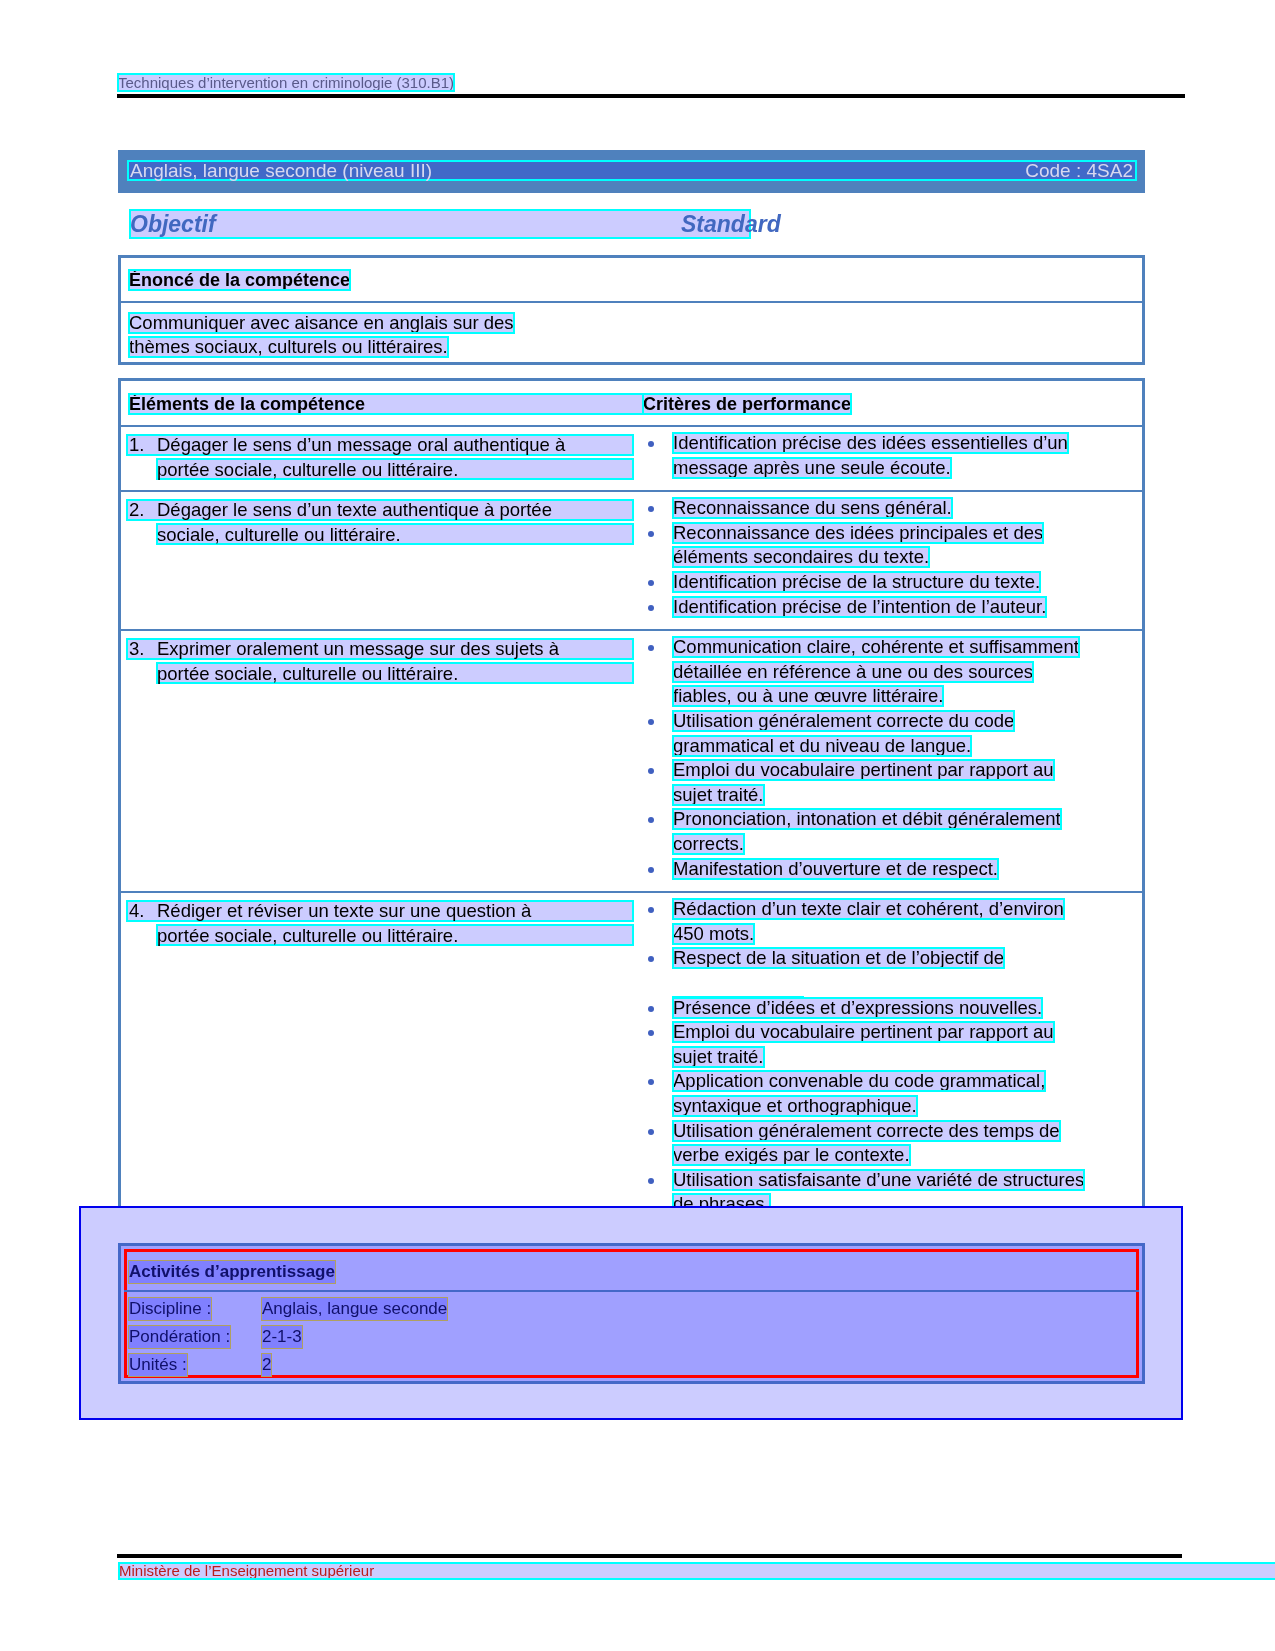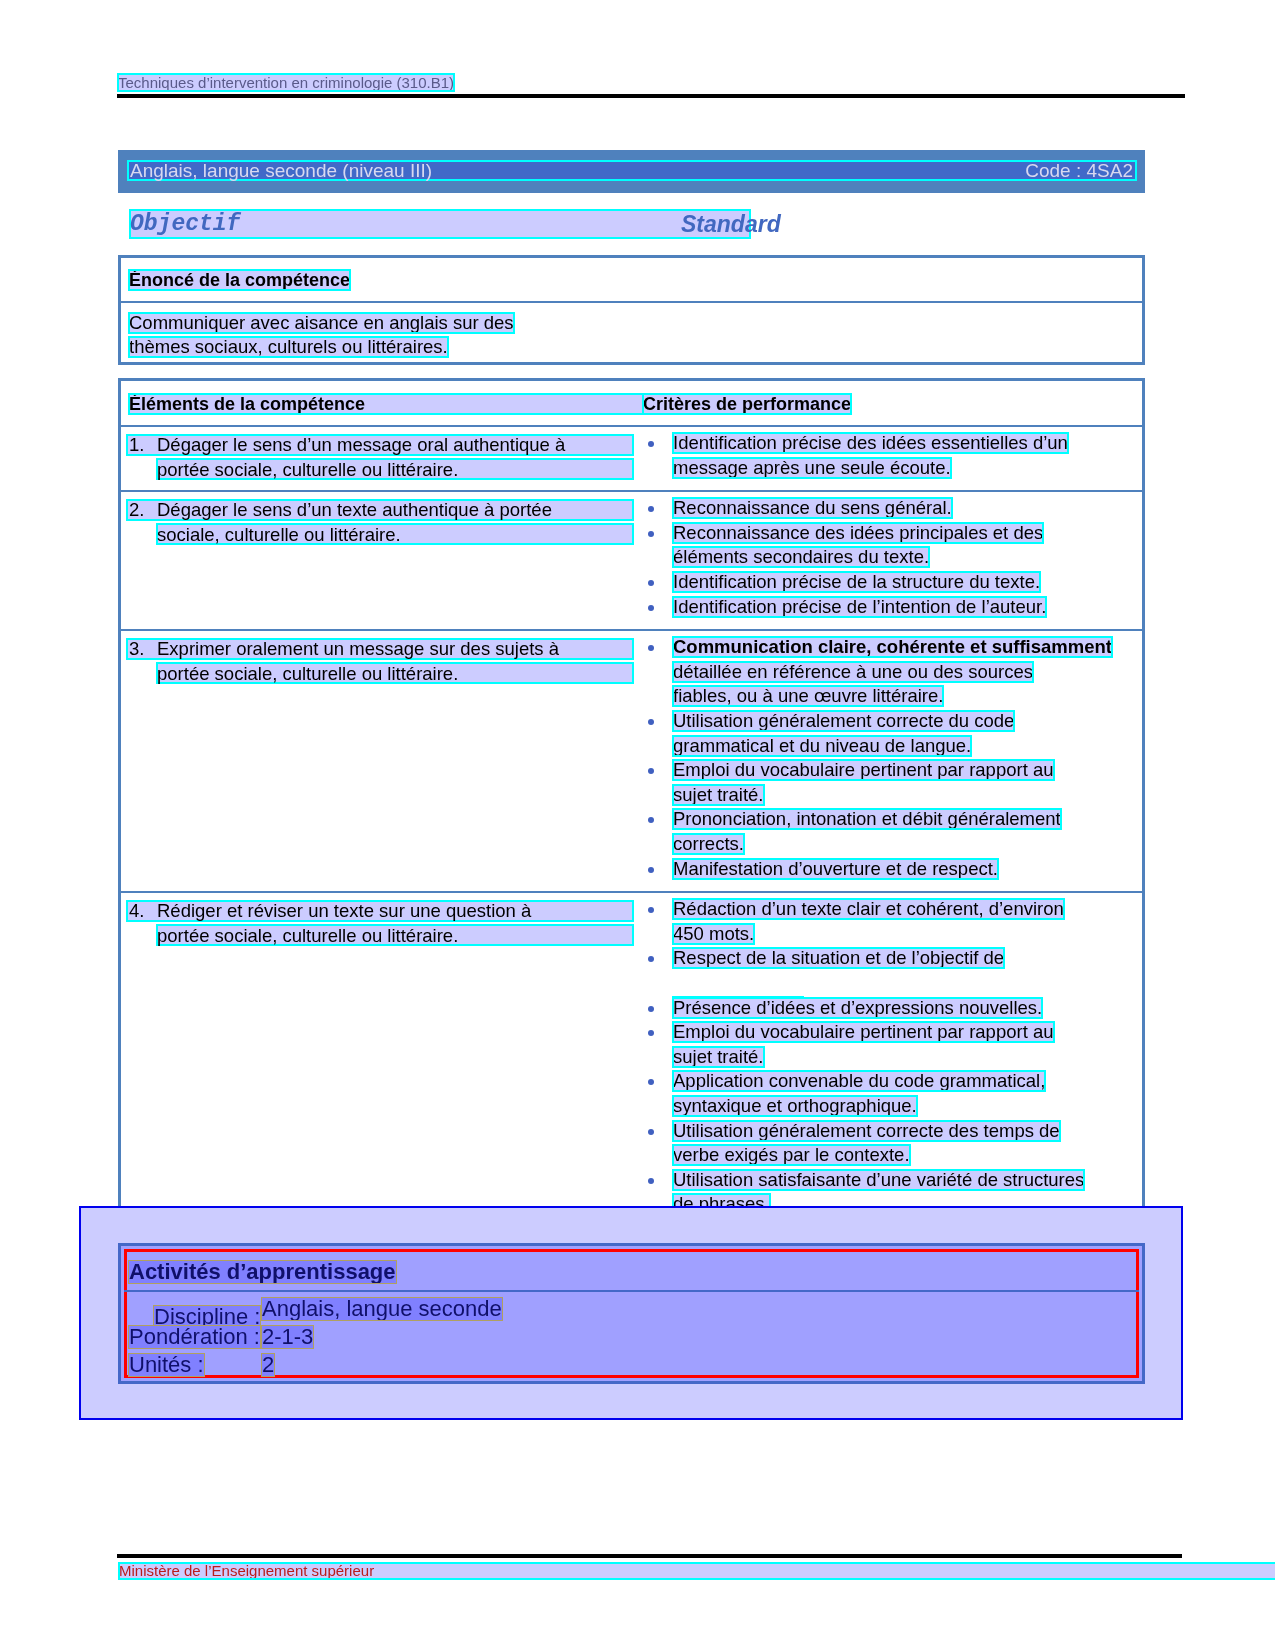--- a/index.html
+++ b/index.html
@@ -21,41 +21,41 @@
   .box { position: absolute; left: 118px; border: 3px solid #4f81bd; box-sizing: border-box; background: #fff; }
   .box .hdr { font-weight: bold; font-size: 18px; }
   .hrule { position: absolute; left: 0; right: 0; height: 2px; background: #4f81bd; }
 
   .txt { position: absolute; font-size: 18.5px; line-height: 24px; white-space: nowrap; }
   .bullet { position: absolute; width: 6px; height: 6px; border-radius: 50%; background: #4060c0; }
 
   .activities-overlay { position: absolute; left: 79px; top: 1206px; width: 1104px; height: 214px; background: #ccccff; border: 2px solid #0000ee; box-sizing: border-box; }
   .activities-box { position: absolute; left: 118px; top: 1243px; width: 1027px; height: 141px; background: #a0a0ff; border: 3px solid #4468c8; box-sizing: border-box; }
   .activities-box .red { position: absolute; left: 3px; top: 3px; right: 3px; bottom: 3px; border: 3px solid #ff0000; }
-  .act-txt { position: absolute; font-size: 22px; color: #10106a; white-space: nowrap; line-height: 22px; }
+  .act-txt { position: absolute; font-size: 17px; color: #10106a; white-space: nowrap; line-height: 22px; }
   .act-chip { background: #8080ff; outline: 1px solid #b0a060; }
 
   .footer-rule { position: absolute; left: 117px; top: 1554px; width: 1065px; height: 4px; background: #000; }
   .footer { position: absolute; left: 119px; top: 1563px; width: 1177px; height: 16px; font-size: 15px; color: #b91c1c; line-height: 16px; }
   .footer .pg { position: absolute; right: 2px; top: 0; }
 </style>
 </head>
 <body>
 
 <div class="running-header hl">Techniques d’intervention en criminologie (310.B1)</div>
 <div class="header-rule"></div>
 
 <div class="title-bar">
   <div class="inner"></div>
   <span class="t-left">Anglais, langue seconde (niveau III)</span>
   <span class="t-right">Code : 4SA2</span>
 </div>
 
 <div class="obj-row hl">
-  <span class="lbl" style="left:0;font-family:Liberation Mono, monospace;">Objectif</span>
+  <span class="lbl" style="left:0;">Objectif</span>
   <span class="lbl" style="left:513px;margin-left:38px;">Standard</span>
 </div>
 
 <div class="box" style="top:255px; width:1027px; height:110px;">
   <span class="txt hdr hl" style="left:8px; top:12px; line-height:20px;">Énoncé de la compétence</span>
   <div class="hrule" style="top:43px;"></div>
   <span class="txt hl" style="left:8px; top:55px; line-height:20px;">Communiquer avec aisance en anglais sur des</span>
   <span class="txt hl" style="left:8px; top:79px; line-height:20px;">thèmes sociaux, culturels ou littéraires.</span>
 </div>
 
@@ -92,21 +92,21 @@
         <span class="txt hl" style="left: 552px; top: 104.4px; line-height: 20px;">Identification précise de l’intention de l’auteur.</span>
       </div>
       <div class="hrule" style="top: 248.2px;"></div>
       <div style="position: absolute; left: 0px; right: 0px; top: 250.2px; height: 260px;">
         <span class="txt" style="left: 8px; top: 6px; z-index: 1;">3.</span>
         <div class="hl" style="position: absolute; left: 6px; top: 8px; width: 506px; height: 20px; z-index: 0;"></div>
         <div class="hl" style="position: absolute; left: 36px; top: 32px; width: 476px; height: 20px; z-index: 0;"></div>
         <span class="txt" style="left: 36px; top: 6px; z-index: 1;">Exprimer oralement un message sur des sujets à</span>
         <span class="txt" style="left: 36px; top: 30.6px; z-index: 1;">portée sociale, culturelle ou littéraire.</span>
         <span class="bullet" style="left: 527px; top: 14px;"></span>
-        <span class="txt hl" style="left: 552px; top: 6px; line-height: 20px; font-weight: bold;">Communication claire, cohérente et suffisamment</span>
+        <span class="txt hl" style="left: 552px; top: 6px; line-height: 20px;">Communication claire, cohérente et suffisamment</span>
         <span class="txt hl" style="left: 552px; top: 30.6px; line-height: 20px;">détaillée en référence à une ou des sources</span>
         <span class="txt hl" style="left: 552px; top: 55.2px; line-height: 20px;">fiables, ou à une œuvre littéraire.</span>
         <span class="bullet" style="left: 527px; top: 87.8px;"></span>
         <span class="txt hl" style="left: 552px; top: 79.8px; line-height: 20px;">Utilisation généralement correcte du code</span>
         <span class="txt hl" style="left: 552px; top: 104.4px; line-height: 20px;">grammatical et du niveau de langue.</span>
         <span class="bullet" style="left: 527px; top: 137px;"></span>
         <span class="txt hl" style="left: 552px; top: 129px; line-height: 20px;">Emploi du vocabulaire pertinent par rapport au</span>
         <span class="txt hl" style="left: 552px; top: 153.6px; line-height: 20px;">sujet traité.</span>
         <span class="bullet" style="left: 527px; top: 186.2px;"></span>
         <span class="txt hl" style="left: 552px; top: 178.2px; line-height: 20px;">Prononciation, intonation et débit généralement</span>
@@ -145,21 +145,21 @@
         <span class="txt hl" style="left: 552px; top: 325.8px; line-height: 20px;">Utilisation appropriée de stratégies de révision.</span>
       </div>
     </div>
 </div>
 
 <div class="activities-overlay"></div>
 <div class="activities-box">
   <div class="red"></div>
   <span class="act-txt act-chip" style="left:8px; top:15px; font-weight:bold;">Activités d’apprentissage</span>
   <div style="position:absolute; left:3px; right:3px; top:44px; height:2px; background:#4468c8;"></div>
-  <span class="act-txt act-chip" style="left:8px; top:60px;margin-left:25px;">Discipline :</span>
+  <span class="act-txt act-chip" style="left:8px; top:52px;">Discipline :</span>
   <span class="act-txt act-chip" style="left:141px; top:52px;">Anglais, langue seconde</span>
   <span class="act-txt act-chip" style="left:8px; top:80px;">Pondération :</span>
   <span class="act-txt act-chip" style="left:141px; top:80px;">2-1-3</span>
   <span class="act-txt act-chip" style="left:8px; top:108px;">Unités :</span>
   <span class="act-txt act-chip" style="left:141px; top:108px;">2</span>
 </div>
 
 <div class="footer-rule"></div>
 <div class="footer hl">
   <span>Ministère de l’Enseignement supérieur</span>

